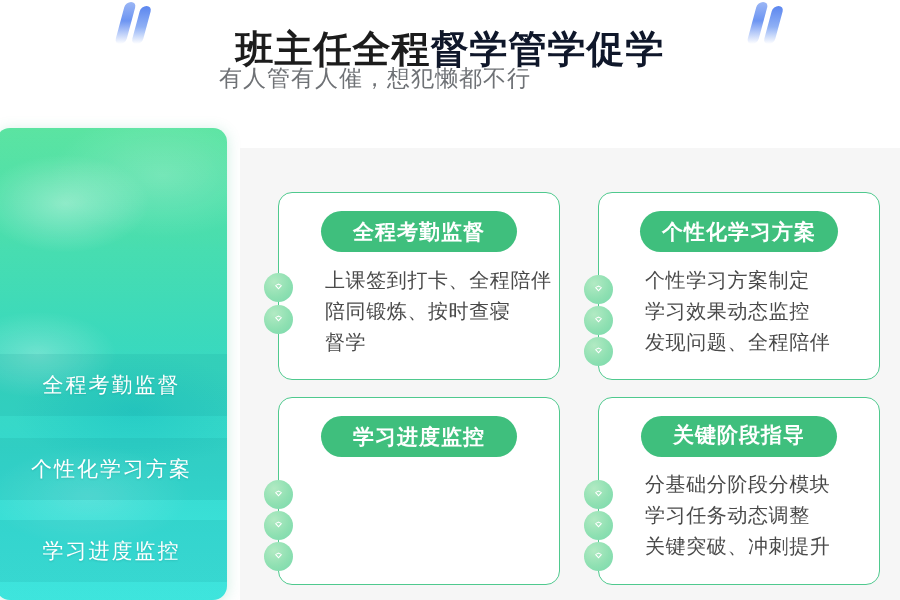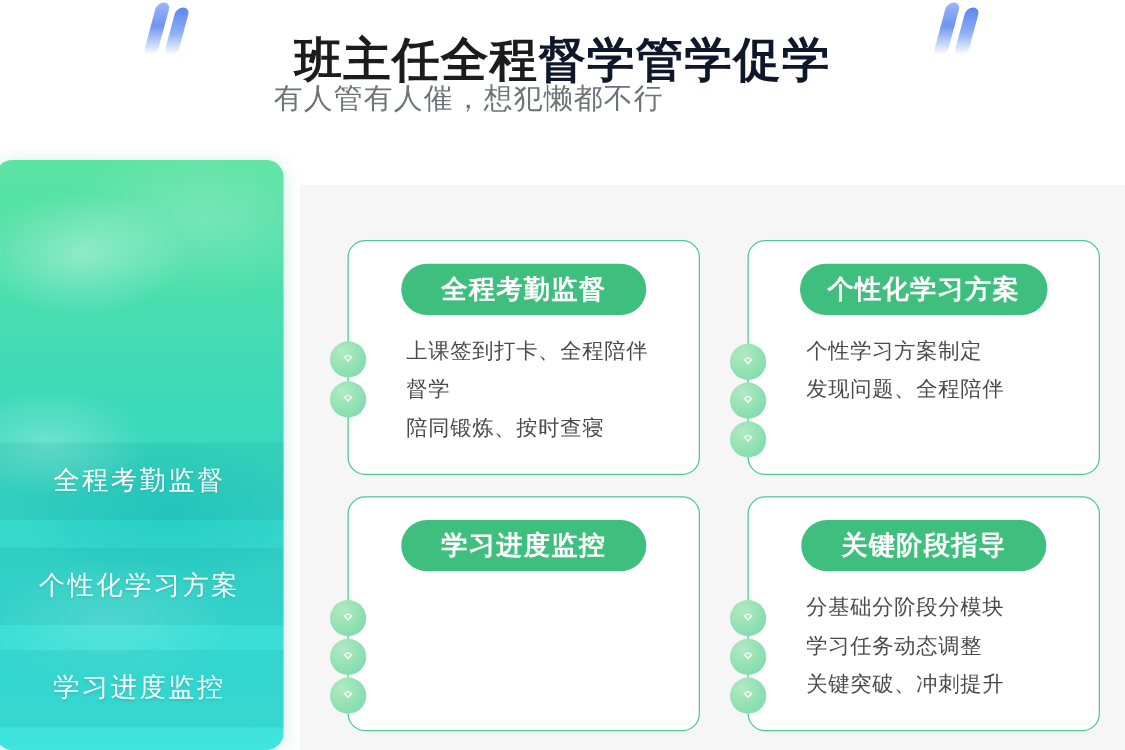--- a/index.html
+++ b/index.html
@@ -159,21 +159,21 @@
     width: 282px;
     height: 188px;
     background: #ffffff;
     border: 1.5px solid #4fc98e;
     border-radius: 14px;
     box-sizing: border-box;
   }
   .card-0 { left: 0;   top: 0; }
   .card-1 { left: 320px; top: 0; }
   .card-2 { left: 0;   top: 205px; }
-  .card-3 { left: 320px; top: 205px; }
+  .card-3 { left: 320px; top: 205px; font-family: Liberation Mono, monospace; }
 
   .card-pill {
     position: absolute;
     left: 50%;
     transform: translateX(-50%);
     top: 18px;
     height: 41px;
     min-width: 196px;
     padding: 0 22px;
     background: #3fbf7d;
@@ -192,21 +192,21 @@
     line-height: 26px;
   }
 
   .card-lines {
     position: absolute;
     left: 46px;
     top: 72px;
     right: 10px;
   }
   .card-line {
-    font-size: 17px;
+    font-size: 20px;
     color: #4a4a4a;
     line-height: 31px;
     letter-spacing: 0.6px;
     white-space: nowrap;
   }
 
   
   .bullet {
     position: absolute;
     left: -15px;
@@ -281,22 +281,22 @@
       <svg width="15" height="15" viewBox="0 0 15 15">
           <path d="M3.8 5.6 L7.5 9.6 L11.2 5.6 L9.6 5.6 L7.5 7.9 L5.4 5.6 Z" fill="#ffffff"></path>
           <path d="M3.8 5.6 L7.5 3.6 L11.2 5.6 L9.6 5.6 L7.5 4.8 L5.4 5.6 Z" fill="#ffffff"></path>
         </svg>
     </div>
     <div class="card-pill">
       <span class="card-pill-label">全程考勤监督</span>
     </div>
     <div class="card-lines">
       <div class="card-line">上课签到打卡、全程陪伴</div>
+      <div class="card-line">陪同锻炼、按时查寝</div>
       <div class="card-line">督学</div>
-      <div class="card-line">陪同锻炼、按时查寝</div>
     </div>
   </div>
 
   <div class="card card-1">
     <div class="bullet pt-0">
       <svg width="15" height="15" viewBox="0 0 15 15">
           <path d="M3.8 5.6 L7.5 9.6 L11.2 5.6 L9.6 5.6 L7.5 7.9 L5.4 5.6 Z" fill="#ffffff"></path>
           <path d="M3.8 5.6 L7.5 3.6 L11.2 5.6 L9.6 5.6 L7.5 4.8 L5.4 5.6 Z" fill="#ffffff"></path>
         </svg>
     </div>
@@ -310,20 +310,21 @@
       <svg width="15" height="15" viewBox="0 0 15 15">
           <path d="M3.8 5.6 L7.5 9.6 L11.2 5.6 L9.6 5.6 L7.5 7.9 L5.4 5.6 Z" fill="#ffffff"></path>
           <path d="M3.8 5.6 L7.5 3.6 L11.2 5.6 L9.6 5.6 L7.5 4.8 L5.4 5.6 Z" fill="#ffffff"></path>
         </svg>
     </div>
     <div class="card-pill">
       <span class="card-pill-label">个性化学习方案</span>
     </div>
     <div class="card-lines">
       <div class="card-line">个性学习方案制定</div>
+      <div class="card-line">学习效果动态监控</div>
       <div class="card-line">发现问题、全程陪伴</div>
     </div>
   </div>
 
   <div class="card card-2">
     <div class="bullet pt-0">
       <svg width="15" height="15" viewBox="0 0 15 15">
           <path d="M3.8 5.6 L7.5 9.6 L11.2 5.6 L9.6 5.6 L7.5 7.9 L5.4 5.6 Z" fill="#ffffff"></path>
           <path d="M3.8 5.6 L7.5 3.6 L11.2 5.6 L9.6 5.6 L7.5 4.8 L5.4 5.6 Z" fill="#ffffff"></path>
         </svg>

